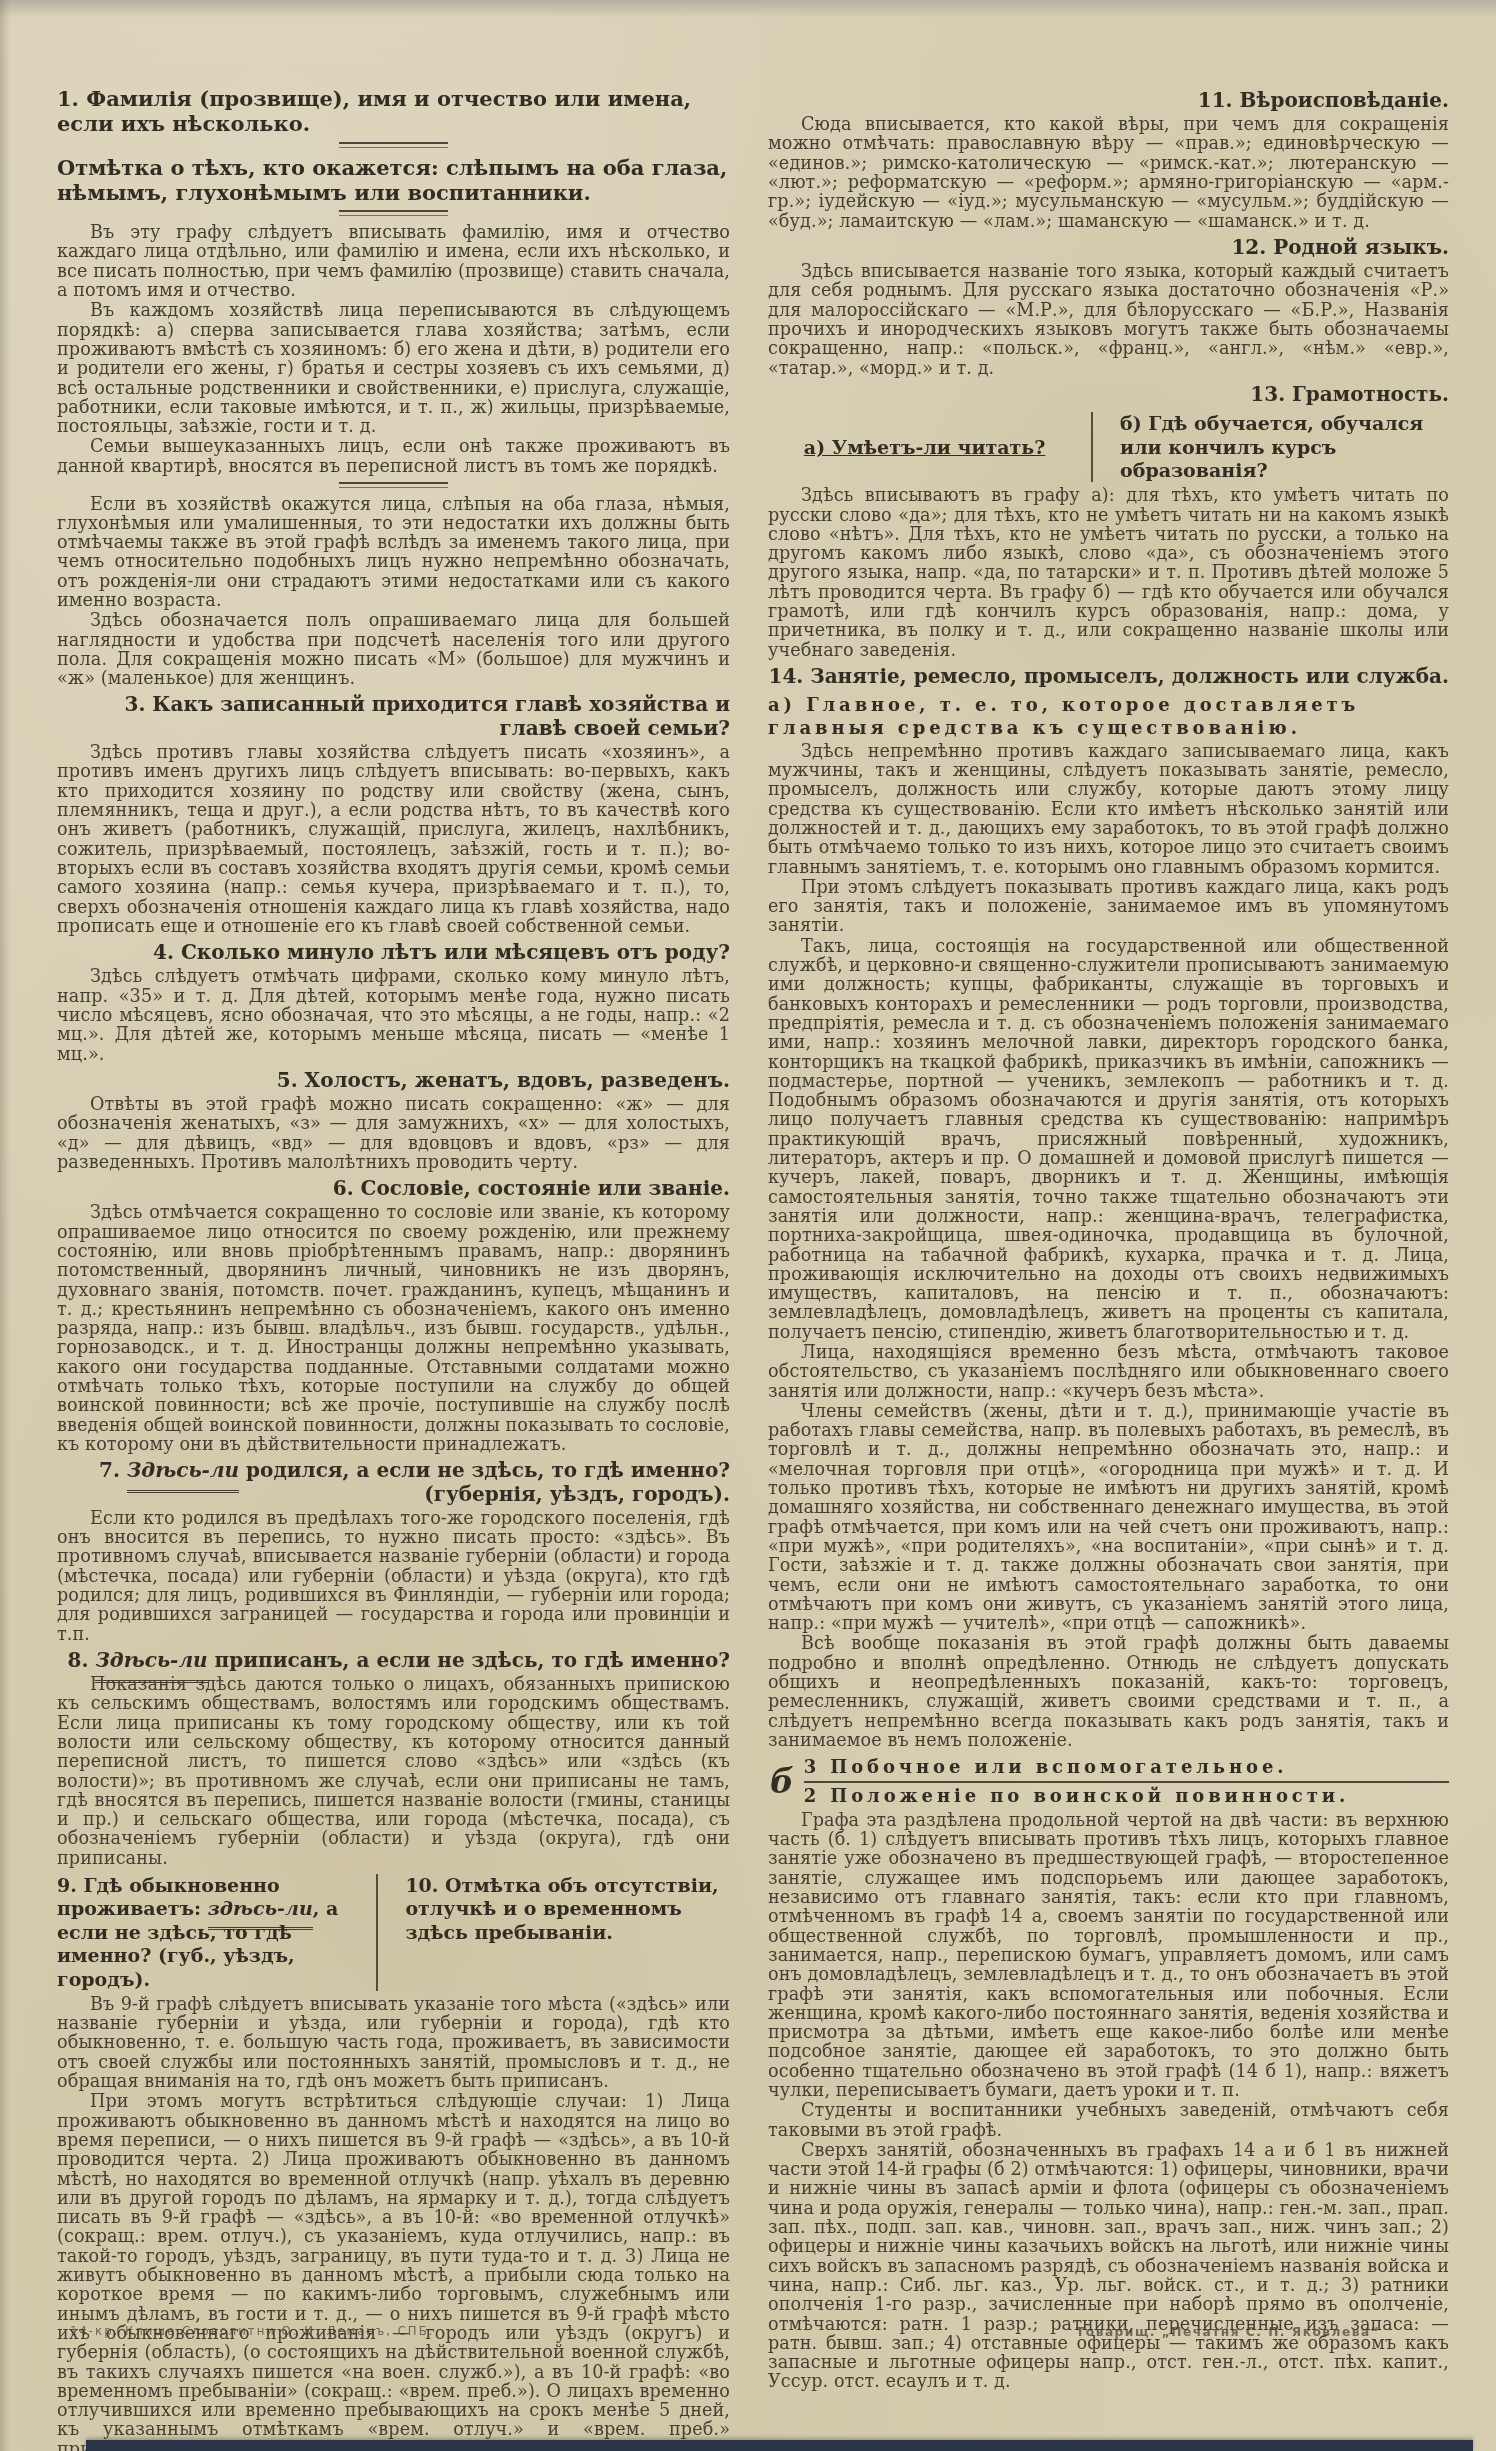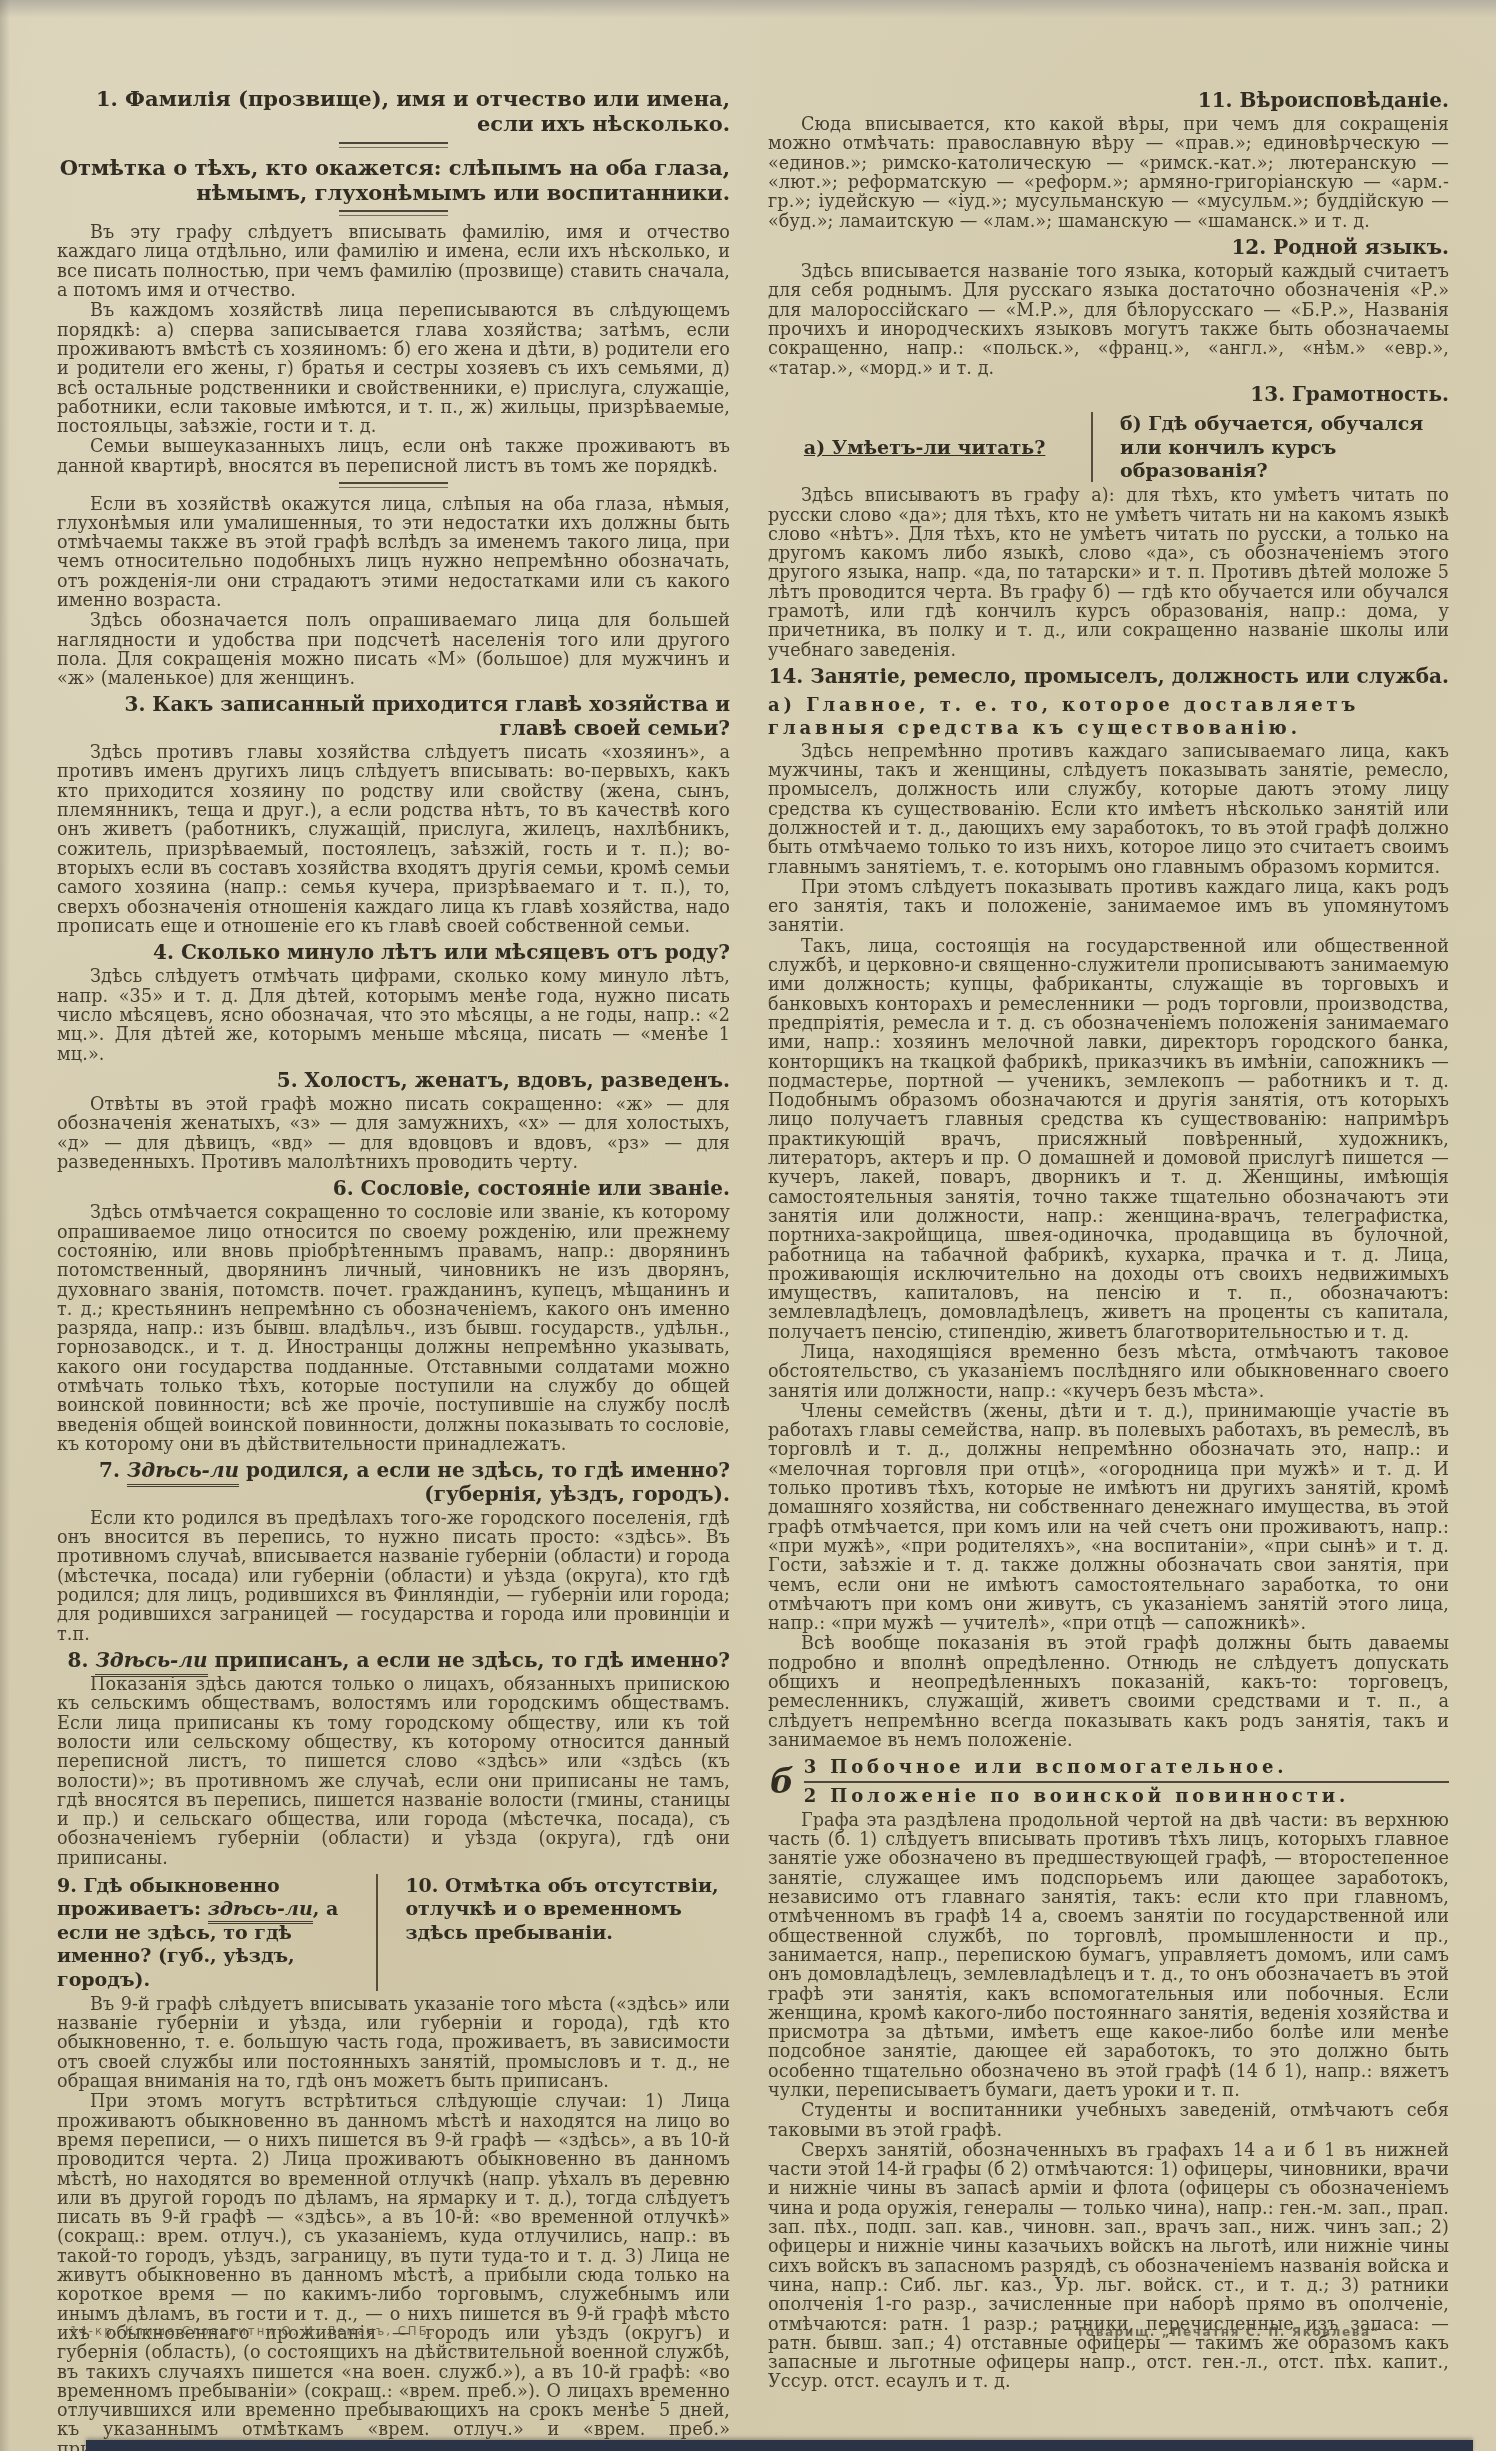--- a/index.html
+++ b/index.html
@@ -24,29 +24,29 @@
   .edge-bottom-bar{position:absolute;bottom:0;left:86px;right:23.4px;height:11.7px;
     background:#2b3347;box-shadow:0 -2px 3.9px rgba(60,55,45,.35);}
   .stain{position:absolute;border-radius:50%;pointer-events:none;}
 
   .col{position:absolute;top:84px;}
   #col-left{left:57px;width:673px;}
   #col-right{left:768px;width:681px;}
 
   .p{font-size:17.6px;line-height:19.3px;text-align:justify;text-indent:33px;
      margin:0 0 1px 0;letter-spacing:0.1px;color:#453f31;}
-  .bh1{font-size:21px;line-height:25px;font-weight:bold;text-align:right;
+  .bh1{font-size:21px;line-height:25px;font-weight:bold;text-align:left;
      margin:2px 0 3.9px 0;color:#322d22;}
   .bh{font-size:20px;line-height:23.4px;font-weight:bold;text-align:right;
      margin:4.9px 0 2.9px 0;color:#322d22;}
   .hsp{font-size:18px;line-height:22.4px;font-weight:bold;letter-spacing:3.9px;
      margin:5.9px 0 2.9px 0;color:#322d22;}
   .rule{width:109px;height:2.9px;margin:5.9px auto 6.8px auto;
      border-top:2.9px solid rgba(52,46,36,.85);border-bottom:1px solid rgba(52,46,36,.6);}
-  .uu{font-style:italic;border-bottom:3.9px double #35302­6;border-bottom:3.9px double rgba(52,46,36,.9);padding-bottom:2px;}
+  .uu{font-style:italic;border-bottom:3.9px double #35302­6;border-bottom:3.9px double rgba(52,46,36,.9);padding-bottom:8px;}
 
   .twocol{display:flex;margin:5.9px 0 3.9px 0;}
   .cellL{width:46%;padding-right:9.8px;font-weight:bold;font-size:19px;
      line-height:23.4px;color:#322d22;}
   .cellL.ctr{display:flex;align-items:center;justify-content:center;text-decoration:underline;}
   .cellR{flex:1;border-left:2px solid rgba(52,46,36,.8);padding-left:27px;
      font-weight:bold;font-size:19px;line-height:23.4px;text-align:left;color:#322d22;}
 
   .braceRow{display:flex;align-items:center;margin:5.9px 0 3.9px 0;}
   .braceLetter{font-size:33px;font-style:italic;font-weight:bold;

